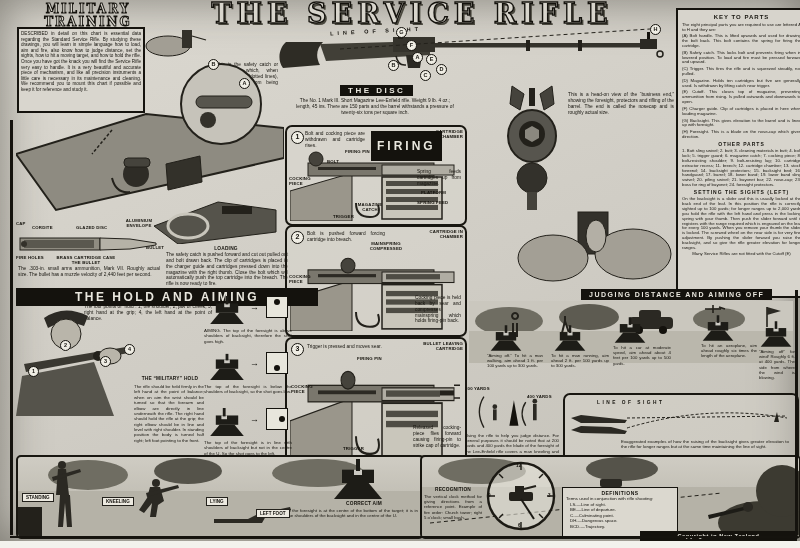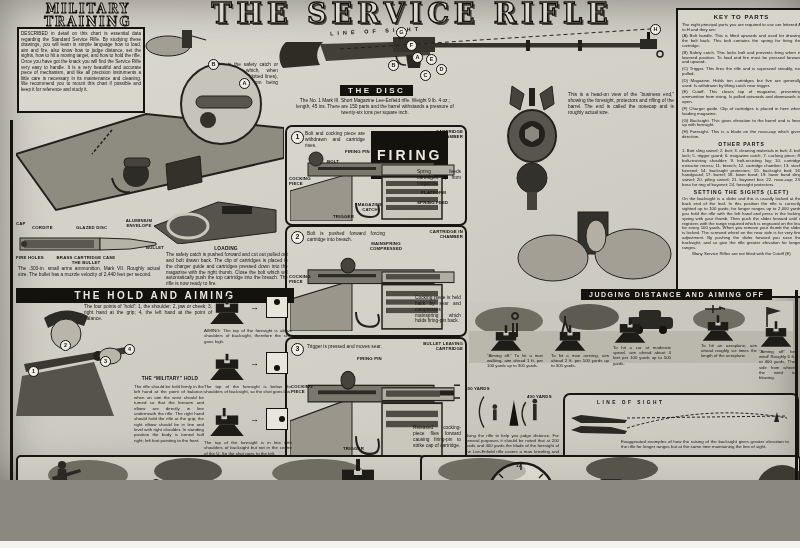--- a/index.html
+++ b/index.html
@@ -1,17 +1,17 @@
 <!DOCTYPE html>
 <html><head>
 <meta charset="utf-8">
 <style>
   html,body{margin:0;padding:0}
   body{width:800px;height:548px;background:#8a887f;font-family:"Liberation Sans",sans-serif;position:relative;overflow:hidden}
-  .poster{position:absolute;left:0;top:0;width:800px;height:480px;background:linear-gradient(160deg,#dcd9d1,#cfccc4 55%,#c3c0b7);overflow:hidden;box-shadow:inset 0 0 46px rgba(38,36,28,.5)}
+  .poster{position:absolute;left:0;top:0;width:800px;height:541px;background:linear-gradient(160deg,#dcd9d1,#cfccc4 55%,#c3c0b7);overflow:hidden;box-shadow:inset 0 0 46px rgba(38,36,28,.5)}
   .white-strip{position:absolute;left:0;top:541px;width:800px;height:7px;background:#f3f2ed}
   .abs{position:absolute}
   .t{position:absolute;font-size:4.8px;line-height:1.22;color:#17150f;text-align:justify}
   .tc{text-align:center}
   .lbl{position:absolute;font-weight:bold;font-size:4.3px;line-height:1.1;letter-spacing:.2px;color:#14120c}
   .bar{position:absolute;background:#14120d;color:#e9e7de;font-weight:bold;letter-spacing:2.5px;text-align:center;white-space:nowrap}
   .box{position:absolute;border:2px solid #181610;border-radius:7px;background:rgba(222,219,210,.35)}
   .badge{position:absolute;width:11px;height:11px;border-radius:50%;background:#efede4;border:1.6px solid #14120d;color:#14120d;font:bold 7px/10px "Liberation Sans",sans-serif;text-align:center;z-index:4}
   .sb{position:absolute;width:9px;height:9px;border-radius:50%;background:#efede4;border:1.2px solid #14120d;color:#14120d;font:bold 5.5px/8px "Liberation Sans",sans-serif;text-align:center;z-index:4}
   .wlbl{position:absolute;background:#ece9e0;border:1px solid #23211c;font-weight:bold;font-size:4.6px;padding:1px 3px;color:#14120d;white-space:nowrap;z-index:3}
@@ -136,21 +136,21 @@
   <div class="lbl tc" style="left:166px;top:246px;width:120px;font-size:4.8px">LOADING</div>
   <div class="t" style="left:166px;top:252px;width:122px">The safety catch is pushed forward and cut out pulled out and bolt drawn back. The clip of cartridges is placed in the charger guide and cartridges pressed down into the magazine with the right thumb. Close the bolt which will automatically push the top cartridge into the breach. The rifle is now ready to fire.</div>
 
   <div class="abs" style="left:285px;top:85px;width:180px;height:384px">
     <div class="bar" style="left:55px;top:0;padding:1px 8px;font-size:8px">THE DISC</div>
     <div class="t tc" style="left:8px;top:13px;width:164px;text-align:center">The No. 1 Mark III. Short Magazine Lee-Enfield rifle. Weight 9 lb. 4 oz.; length, 45 ins. There are 150 parts and the barrel withstands a pressure of twenty-six tons per square inch.</div>
 
     <div class="box" style="left:0;top:40px;width:178px;height:97px">
       <span class="badge" style="left:4px;top:4px">1</span>
       <div class="t" style="left:18px;top:4px;width:60px">Bolt and cocking piece are withdrawn and cartridge rises.</div>
-      <div class="bar" style="left:84px;top:4px;padding:16px 6px;font-size:14px;letter-spacing:3px">FIRING</div>
+      <div class="bar" style="left:84px;top:4px;padding:8px 6px;font-size:12px;letter-spacing:3px">FIRING</div>
       <div class="lbl" style="left:136px;top:3px;width:40px;text-align:right">CARTRIDGE CHAMBER</div>
       <svg class="abs" style="left:3px;top:20px" width="172" height="74" viewBox="0 0 172 74" preserveAspectRatio="none">
         <path d="M0 44 L62 26 L62 74 L0 74 Z" fill="#9a968b" stroke="#23211b"></path>
         <rect x="18" y="16" width="126" height="13" fill="#7a776d" stroke="#23211b"></rect>
         <circle cx="26" cy="12" r="7" fill="#45433c" stroke="#23211b"></circle>
         <rect x="28" y="20" width="58" height="3" fill="#2c2a24"></rect>
         <rect x="92" y="18" width="72" height="10" fill="#b0ada3" stroke="#23211b"></rect>
         <rect x="92" y="30" width="60" height="42" fill="#c9c6bb" stroke="#23211b" stroke-width="1.5"></rect>
         <rect x="96" y="34" width="52" height="5" fill="#4e4c44"></rect>
           <rect x="96" y="42" width="52" height="5" fill="#4e4c44"></rect>
@@ -228,21 +228,21 @@
   <div class="t" style="left:568px;top:92px;width:106px">This is a head-on view of the “business end,” showing the foresight, protectors and rifling of the barrel. The end is called the nosecap and is roughly actual size.</div>
 
   <svg class="abs" style="left:508px;top:208px" width="168" height="76" viewBox="0 0 168 76">
     <rect x="70" y="4" width="30" height="42" fill="#33312b" stroke="#23211b"></rect>
     <ellipse cx="45" cy="50" rx="35" ry="23" fill="#a39f95" stroke="#23211b"></ellipse>
     <ellipse cx="125" cy="46" rx="38" ry="25" fill="#a39f95" stroke="#23211b"></ellipse>
     <ellipse cx="88" cy="28" rx="10" ry="16" fill="#b3afa5" stroke="#23211b"></ellipse>
   </svg>
 
   <div class="abs" style="left:16px;top:288px;width:278px;height:182px">
-    <div class="bar" style="left:0;top:0;width:278px;padding:2px 0;font-size:10px">THE HOLD AND AIMING</div>
+    <div class="bar" style="left:0;top:0;width:278px;padding:2px 12px;font-size:12px">THE HOLD AND AIMING</div>
     <div class="t" style="left:68px;top:16px;width:128px">The four points of “hold”: 1, the shoulder; 2, jaw or cheek; 3, right hand at the grip; 4, the left hand at the point of balance.</div>
     <svg class="abs" style="left:0;top:16px" width="120" height="112" viewBox="0 0 120 112">
       <path d="M28 14 q20 -14 44 -2 l-4 10 q-20 -8 -36 2 z" fill="#2c2a25"></path>
       <circle cx="50" cy="30" r="15" fill="#b9b5aa" stroke="#23211b"></circle>
       <path d="M8 60 L116 42 l2 6 L10 68 Z" fill="#3a3831"></path>
       <circle cx="82" cy="52" r="5" fill="#23211b"></circle>
       <path d="M6 72 L78 58 L98 112 L0 112 Z" fill="#55534b"></path>
       <ellipse cx="94" cy="52" rx="11" ry="8" fill="#b9b5aa" stroke="#23211b"></ellipse>
     </svg>
     <span class="sb" style="left:12px;top:78px">1</span>

